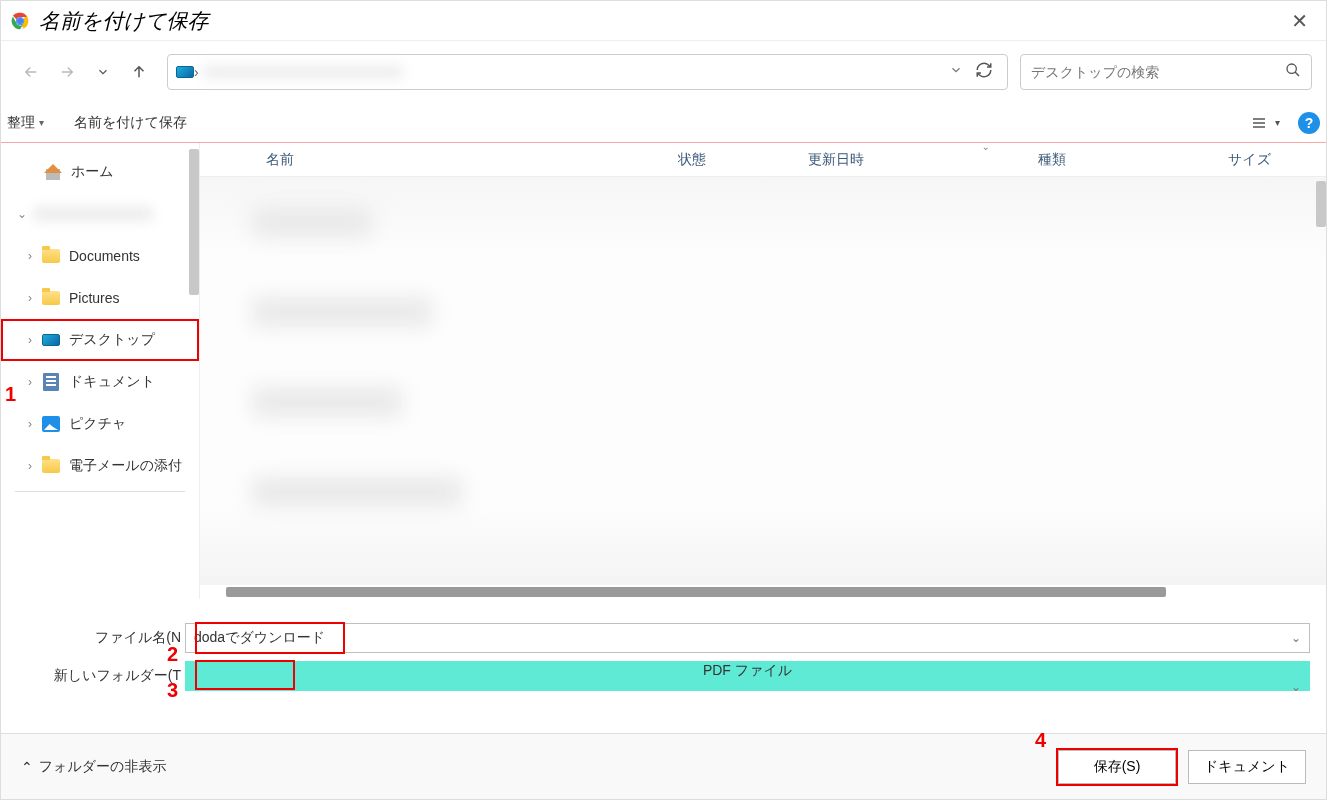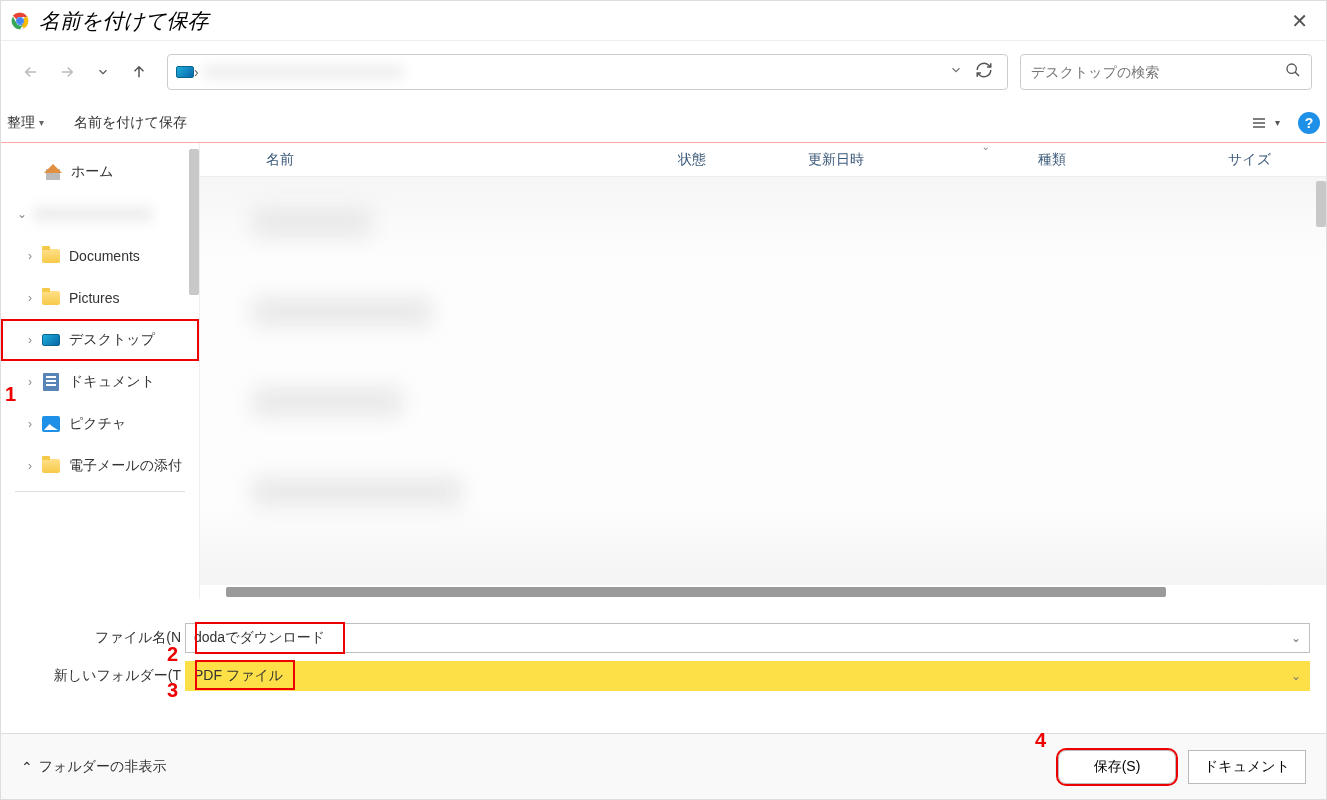--- a/index.html
+++ b/index.html
@@ -61,30 +61,30 @@
 .fa-hscroll { height:14px; background:#fff; display:flex; align-items:center;}
 .fa-hscroll .thumb { height:10px; background:#9a9a9a; margin-left:26px; width:940px; border-radius:2px;}
 .fa-vscroll { position:absolute; right:0; top:4px; width:10px; height:46px; background:#c8c8c8; border-radius:2px;}
 
 
 .bottom-inputs { padding:24px 16px 10px 16px; }
 .input-row { display:flex; align-items:center; margin-bottom:8px; position:relative;}
 .input-label { width:168px; text-align:right; padding-right:4px; font-size:14px; color:#333; overflow:hidden; white-space:nowrap;}
 .input-box { flex:1; height:30px; border:1px solid #bfbfbf; background:#fff; display:flex; align-items:center; padding:0 8px; font-size:14px; color:#333;}
 .input-box .dd { margin-left:auto; color:#777; font-size:12px;}
-.input-box.filetype { border:1px solid transparent; background:#fde047;}
+.input-box.filetype { border:1px solid transparent; background:#5eead4;flex-direction:column;}
 .red-outline { position:absolute; border:2px solid #e00; pointer-events:none;}
 
 
 .footer { position:absolute; bottom:0; left:0; right:0; height:66px; border-top:1px solid #ddd; background:#f9f9f9; display:flex; align-items:center; padding:0 20px;}
 .hide-folders { display:flex; align-items:center; color:#333; font-size:14px; cursor:pointer;}
 .hide-folders .chev-up { margin-right:6px; font-size:14px;}
 .footer .spacer { flex:1;}
 .btn { width:118px; height:34px; border:1px solid #bbb; background:#fff; font-size:14px; cursor:pointer; margin-left:12px;}
-.btn.save { outline:2px solid #e00; outline-offset:0px;border-radius:8px;}
+.btn.save { outline:2px solid #e00; outline-offset:0px;}
 
 .annotation { position:absolute; color:#e00; font-weight:bold; font-size:20px; pointer-events:none; font-family: Arial, sans-serif;}
 
 
 .folder-ic { width:18px; height:14px; background:linear-gradient(180deg,#ffe08a,#f7c948); border-radius:2px; position:relative; display:inline-block;}
 .folder-ic::before{content:""; position:absolute; top:-3px; left:0; width:8px; height:4px; background:#f7c948; border-radius:1px 1px 0 0;}
 .monitor-ic { width:18px; height:12px; background:linear-gradient(135deg,#1eaedb,#0a66a8); border:1px solid #0a6690; border-radius:2px; display:inline-block;}
 .pic-ic { width:18px; height:16px; background:#1e90e8; border-radius:2px; position:relative; display:inline-block;}
 .pic-ic::after{content:""; position:absolute; bottom:2px; left:2px; right:2px; height:6px; background:#fff; clip-path:polygon(0 100%,40% 0,60% 40%,100% 100%);}
 .home-ic { width:18px; height:16px; position:relative; display:inline-block;}

